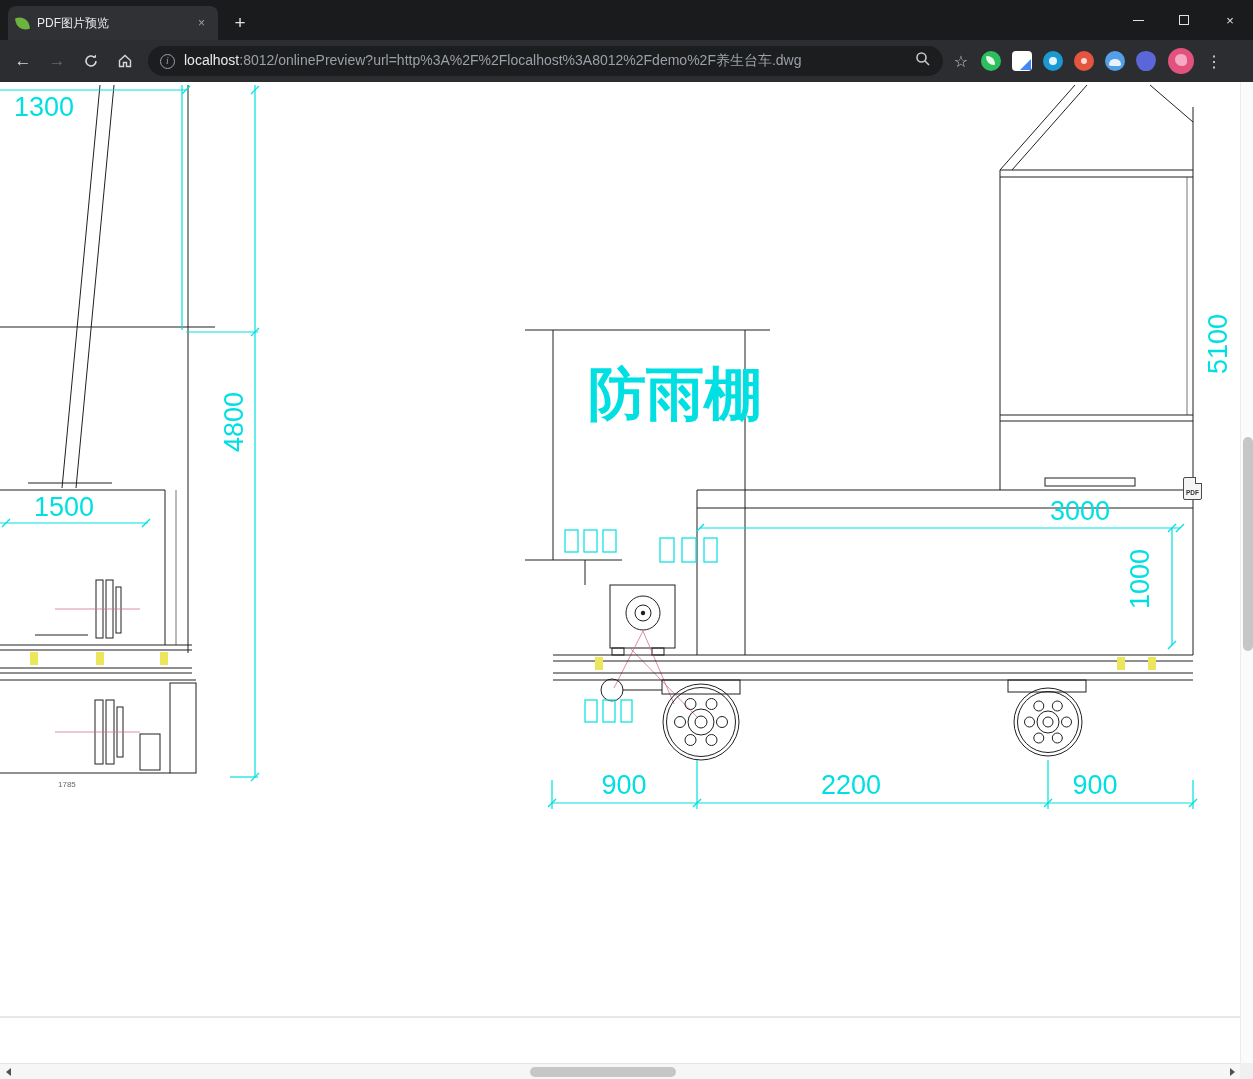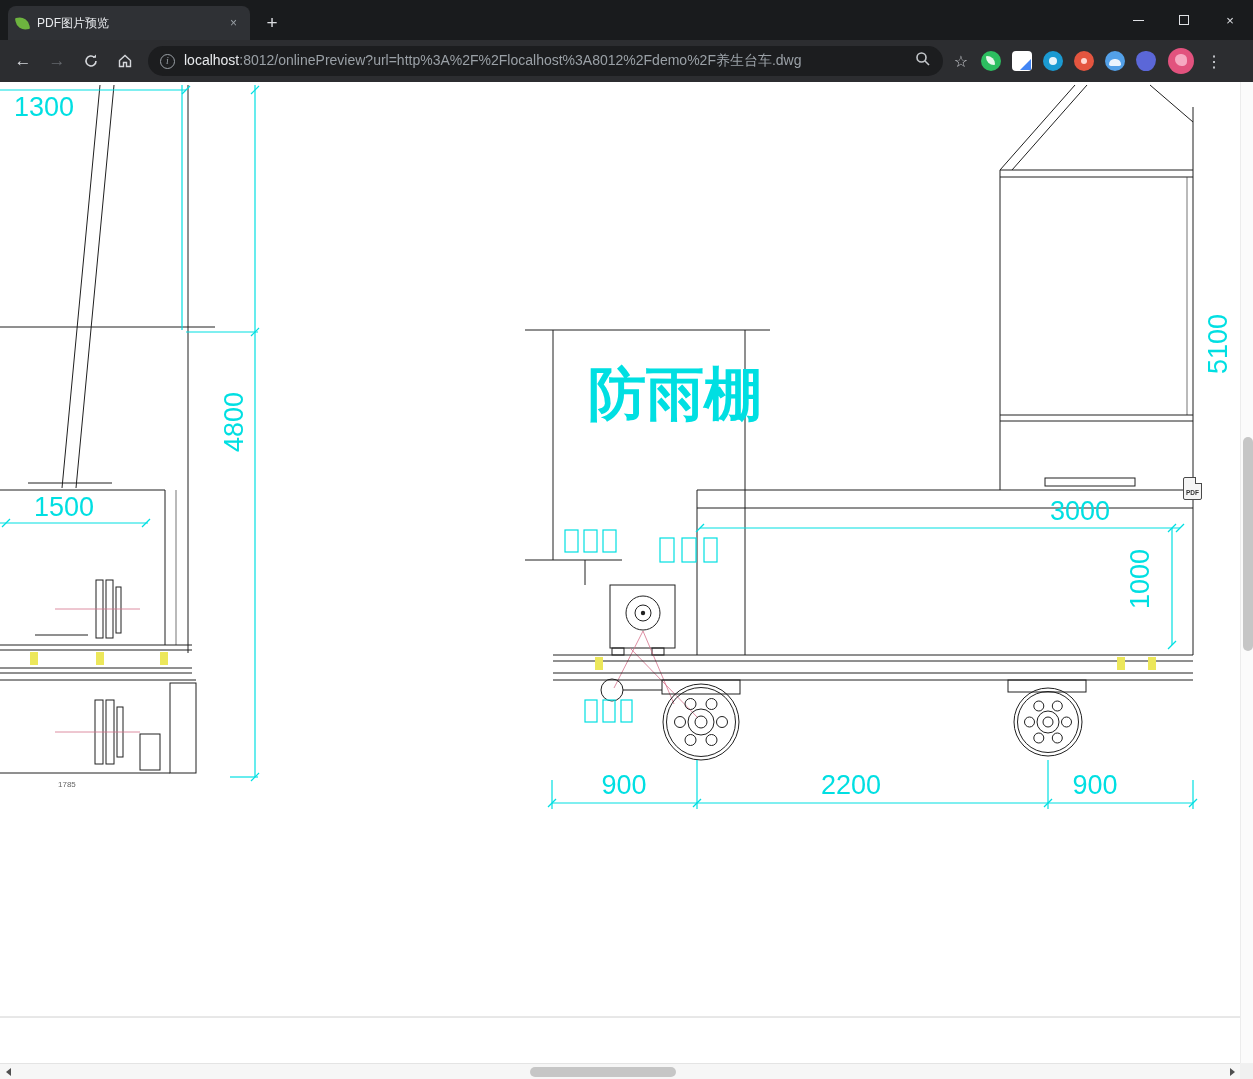--- a/index.html
+++ b/index.html
@@ -7,21 +7,21 @@
   body {
     width:1253px; height:1079px; position:relative; overflow:hidden;
     background:#ffffff; font-family:"Liberation Sans", sans-serif;
   }
 
   
   .tabstrip {
     height:40px; background:#191b1d; display:flex; align-items:flex-end; position:relative;
   }
   .tab {
-    width:242px; height:34px; margin-left:8px; background:#2f3135;
+    width:210px; height:34px; margin-left:8px; background:#2f3135;
     border-radius:8px 8px 0 0; display:flex; align-items:center;
     padding:0 8px; gap:8px; color:#e8eaed; font-size:12px;
   }
   .favicon-leaf {
     width:13px; height:13px; background:#6db33f; flex:0 0 auto;
     border-radius:1px 10px 1px 10px; transform:rotate(-10deg);
   }
   .tab-title { white-space:nowrap; overflow:hidden; text-overflow:ellipsis; flex:1; }
   .tab-close {
     width:17px; height:17px; border-radius:50%; color:#9aa0a6; font-size:12px;

